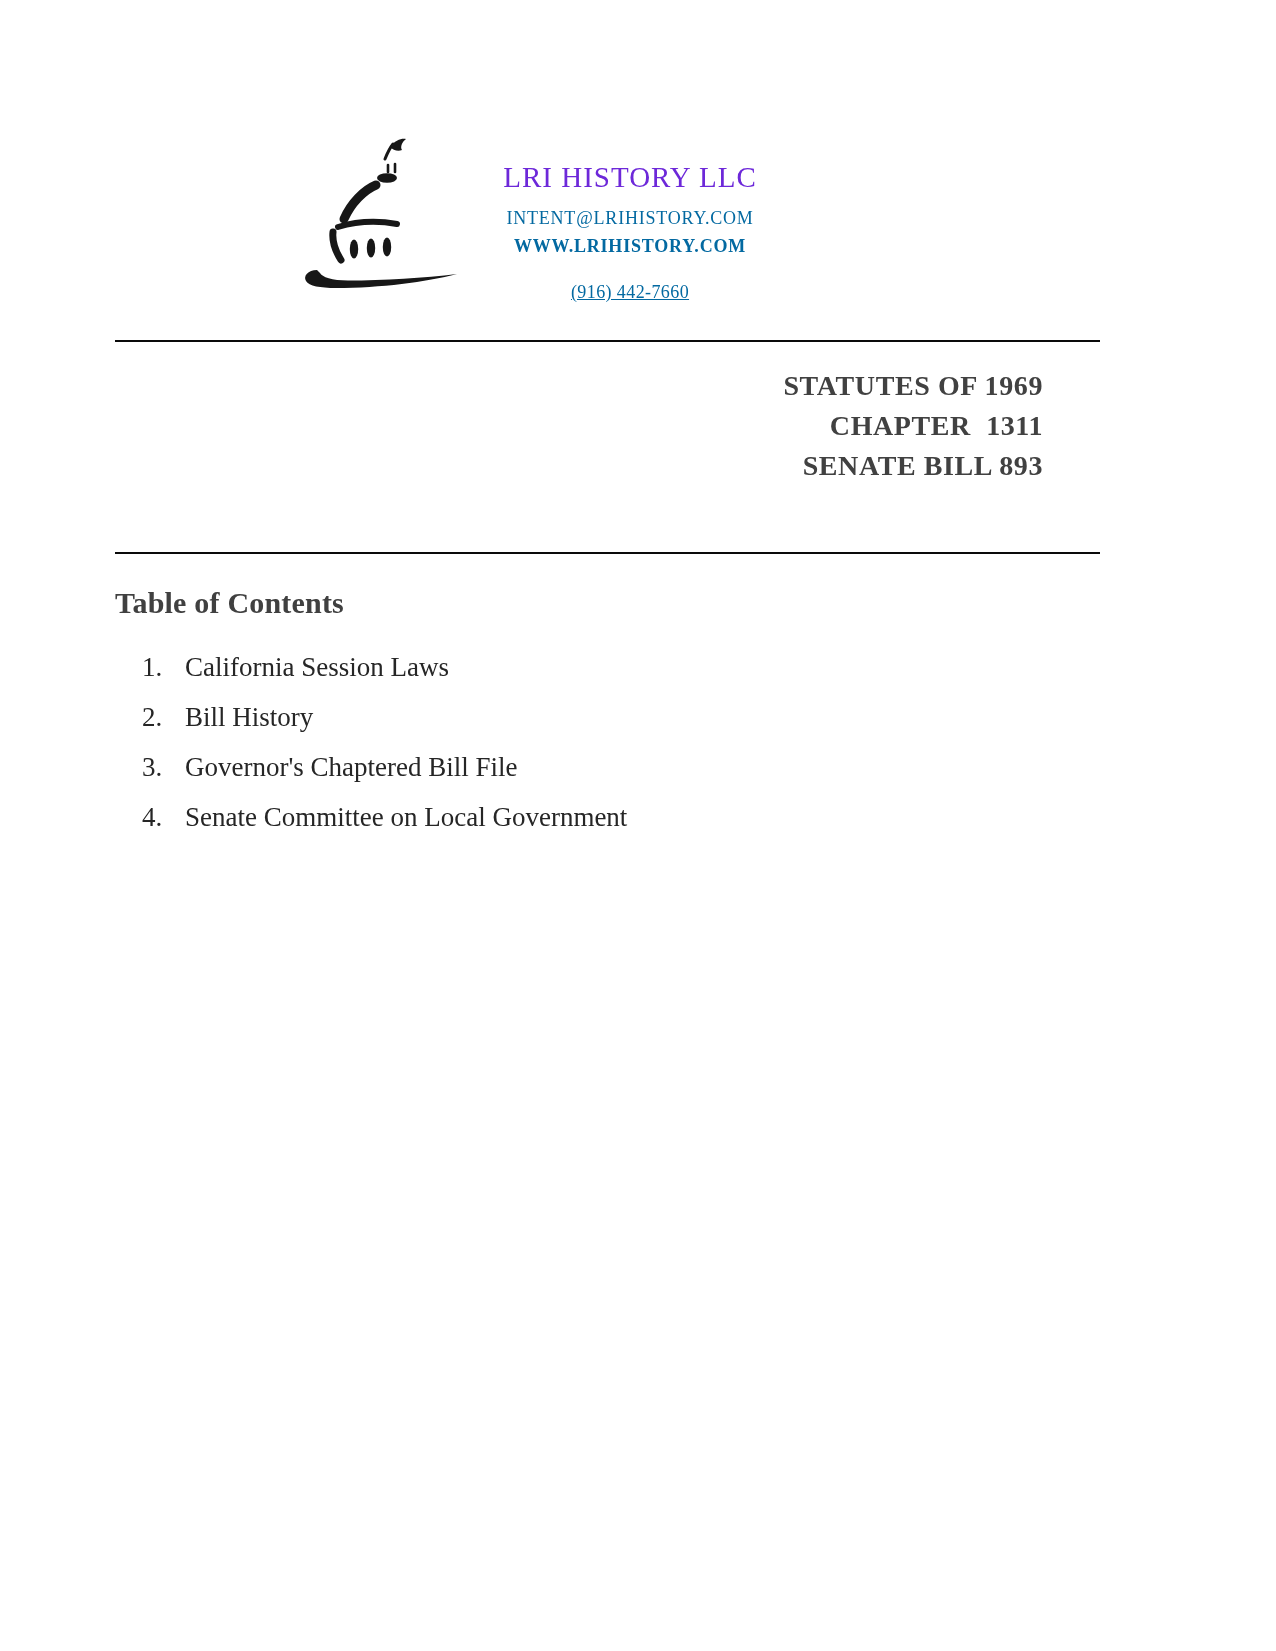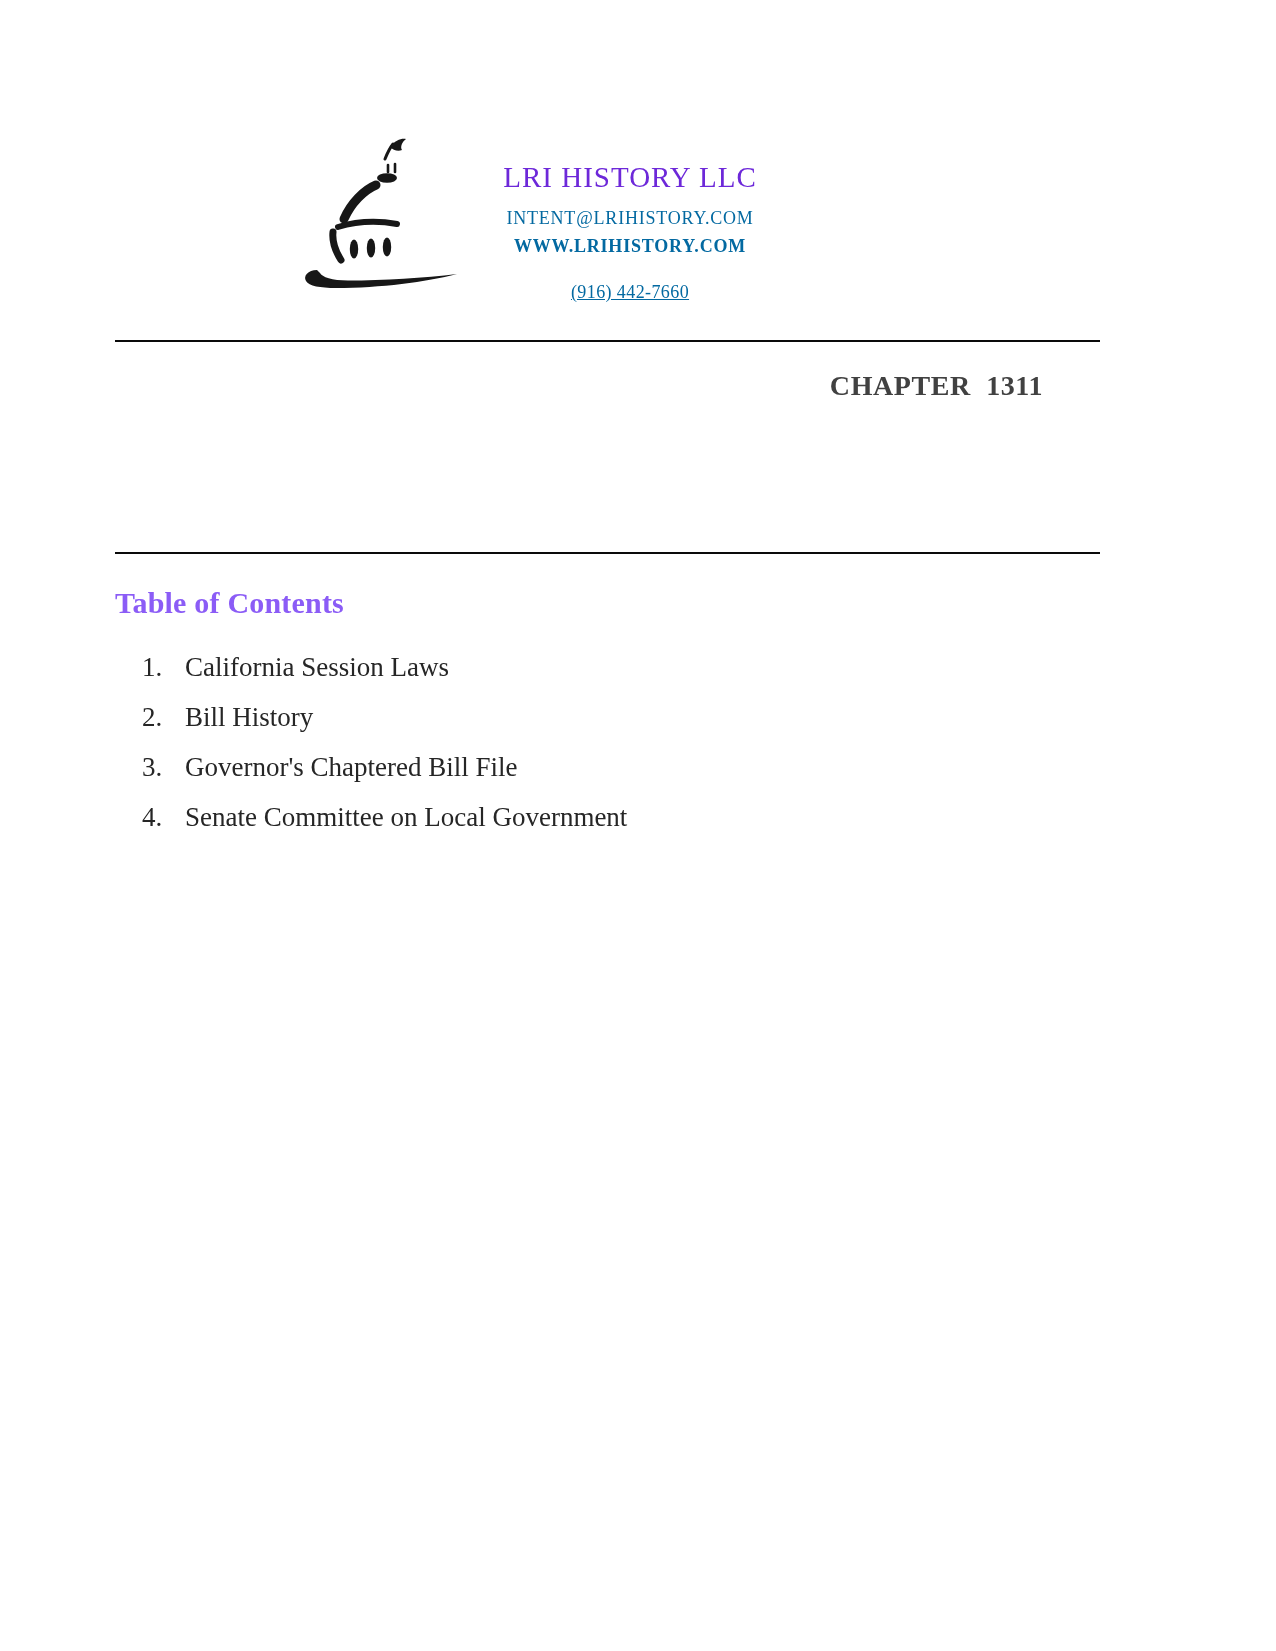--- a/index.html
+++ b/index.html
@@ -82,21 +82,21 @@
     position: absolute;
     left: 115px;
     top: 586px;
     width: 950px;
   }
   .toc-title {
     margin: 0;
     font-size: 30px;
     line-height: 34px;
     font-weight: bold;
-    color: #8b5cf6;
+    color: #404040;
     letter-spacing: 0.2px;
   }
   .toc-list {
     margin: 30px 0 0 27px;
     padding: 0;
     list-style: none;
   }
   .toc-item {
     display: flex;
     font-size: 27px;
@@ -148,21 +148,23 @@
       <div class="contact-line email">INTENT@LRIHISTORY.COM</div>
       <div class="contact-line website">WWW.LRIHISTORY.COM</div>
       <div class="contact-line phone">(916) 442-7660</div>
     </div>
   </header>
 
   <div class="rule rule-top"></div>
   <div class="rule rule-bottom"></div>
 
   <section class="case-info">
+    <div>STATUTES OF 1969</div>
     <div>CHAPTER  1311</div>
+    <div>SENATE BILL 893</div>
   </section>
 
   <section class="toc">
     <h1 class="toc-title">Table of Contents</h1>
     <ol class="toc-list">
       <li class="toc-item">
         <span class="num">1.</span>
         <span class="label">California Session Laws</span>
       </li>
       <li class="toc-item">

